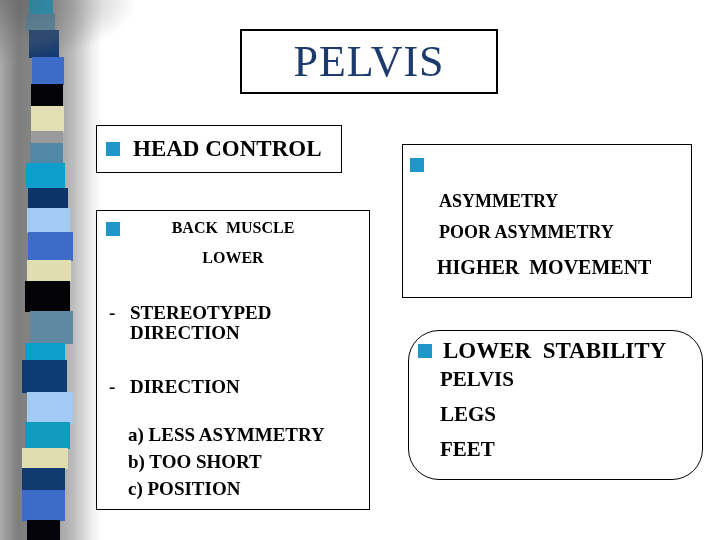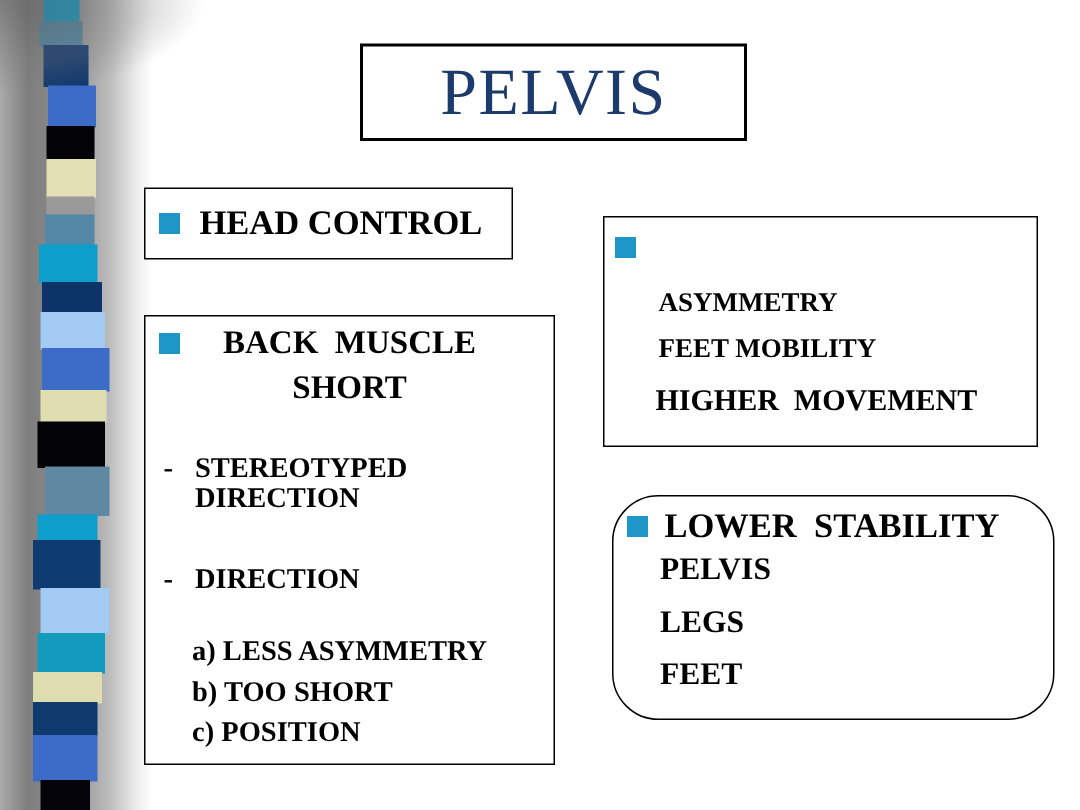--- a/index.html
+++ b/index.html
@@ -31,21 +31,21 @@
   .head-box {
     left:96px; top:125px; width:246px; height:48px;
     display:flex; align-items:center; padding-left:9px;
   }
   .back-box { left:96px; top:210px; width:274px; height:300px; }
   .rib-box  { left:402px; top:144px; width:290px; height:154px; }
   .lower-box{ left:408px; top:330px; width:295px; height:150px;border-radius:31px; }
   .sq { width:14px; height:14px; background:#1e96c8; flex:none; }
   .sq.abs { position:absolute; }
   .b23 { font-weight:bold; font-size:23px; }
-  .b22 { font-weight:bold; font-size:22px; }
+  .b22 { font-weight:bold; font-size:16px; }
   .b21 { font-weight:bold; font-size:21px; }
   .b20 { font-weight:bold; font-size:20px; }
   .b19 { font-weight:bold; font-size:19px; }
   .b18 { font-weight:bold; font-size:18px; }
   .t { white-space:pre-wrap; }
   .abs { position:absolute; }
   .back-heading { left:0; right:0; top:2px; text-align:center; line-height:30px; }
   .dash-item { display:flex; }
   .dash { width:21px; flex:none; }
   .lh20 { line-height:20px; }
@@ -93,21 +93,21 @@
   <div class="box head-box">
     <span class="sq"></span>
     <span class="gap13"></span>
     <span class="b23 t">HEAD CONTROL</span>
   </div>
 
   <div class="box back-box">
     <span class="sq abs" style="left:9px; top:11px;"></span>
     <div class="abs back-heading b22">
       <div class="t">BACK  MUSCLE</div>
-      <div class="t">SHORT</div>
+      <div class="t">LOWER</div>
     </div>
     <div class="abs dash-item b19 lh20" style="left:12px; top:92px;">
       <span class="dash t">-</span>
       <span>
         <span class="t" style="display:block">STEREOTYPED</span>
         <span class="t" style="display:block">DIRECTION</span>
       </span>
     </div>
     <div class="abs dash-item b19 lh20" style="left:12px; top:166px;">
       <span class="dash t">-</span>
@@ -118,21 +118,21 @@
     <div class="abs b19 sublist" style="left:31px; top:210px;">
       <div class="t">a) LESS ASYMMETRY</div>
       <div class="t">b) TOO SHORT</div>
       <div class="t">c) POSITION</div>
     </div>
   </div>
 
   <div class="box rib-box">
     <span class="sq abs" style="left:7px; top:13px;"></span>
     <div class="abs b18 t" style="left:36px; top:46px;">ASYMMETRY</div>
-    <div class="abs b18 t" style="left:36px; top:77px;">FEET MOBILITY</div>
+    <div class="abs b18 t" style="left:36px; top:77px;">POOR ASYMMETRY</div>
     <div class="abs b20 t" style="left:34px; top:111px;">HIGHER  MOVEMENT</div>
   </div>
 
   <div class="box lower-box">
     <span class="sq abs" style="left:9px; top:13px;"></span>
     <div class="abs b23 t" style="left:34px; top:7px;">LOWER  STABILITY</div>
     <div class="abs b21 lower-items" style="left:31px; top:31px;">
       <div class="t">PELVIS</div>
       <div class="t">LEGS</div>
       <div class="t">FEET</div>

